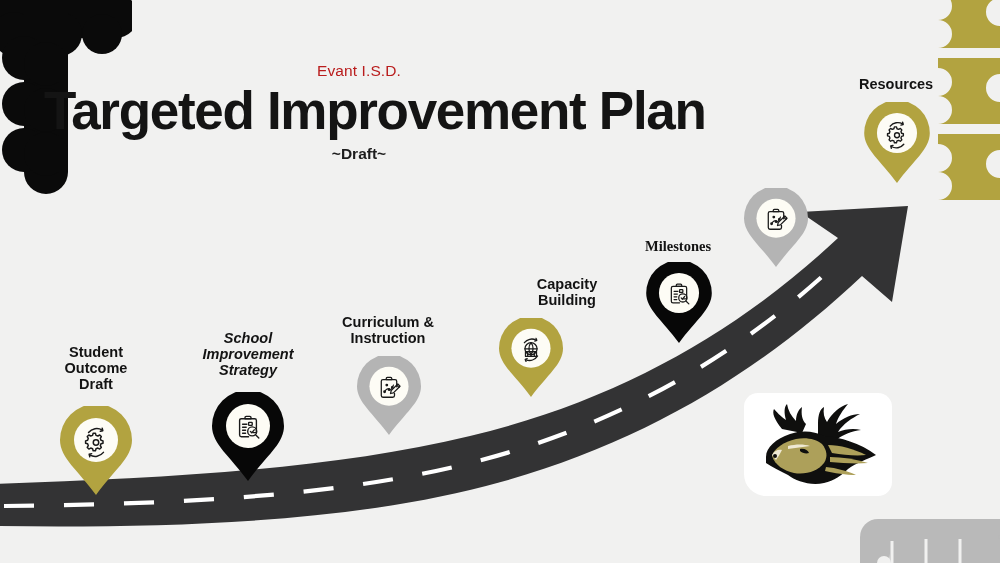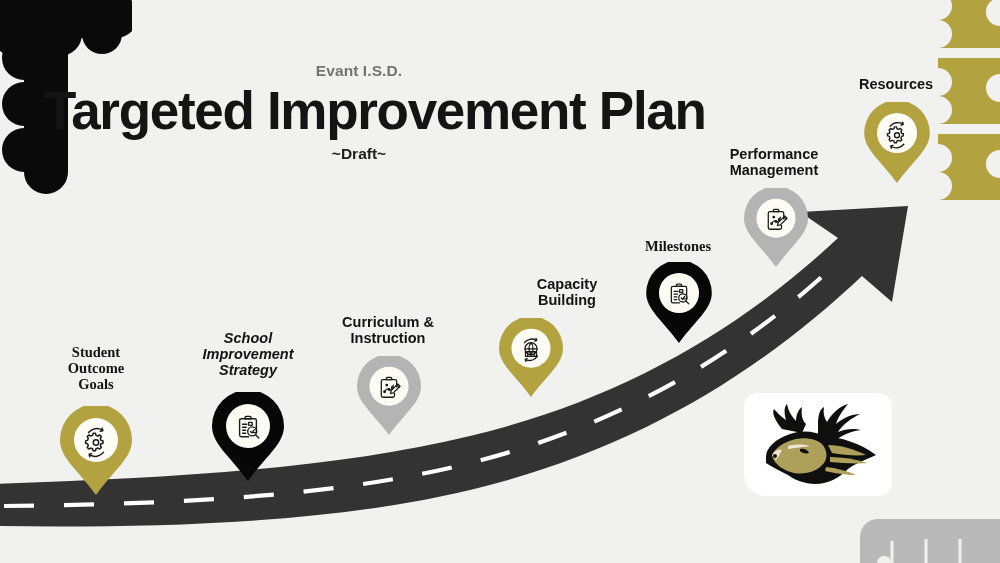--- a/index.html
+++ b/index.html
@@ -32,22 +32,22 @@
   #heading {
     position: absolute;
     left: 44px;
     top: 62px;
     width: 630px;
     text-align: center;
     z-index: 6;
   }
   #eyebrow {
     font-size: 15.5px;
-    font-weight: 700;
-    color: #737373;
+    font-weight: 400;
+    color: #b91c1c;
     letter-spacing: .1px;
     margin: 0 0 4px 0;
     line-height: 1.1;
   }
   #maintitle {
     font-size: 53px;
     font-weight: 700;
     color: #141414;
     letter-spacing: -1.3px;
     line-height: 1.06;
@@ -208,25 +208,25 @@
 
         <path d="M56 56 C60 55, 64 57, 65 60 C62 61, 58 60, 56 58 Z" fill="#0f0f0e"></path>
 
         <path d="M44 53 C52 51, 60 51, 66 53 C59 54, 51 55, 44 56 Z" fill="#efe9d4"></path>
 
         <circle cx="31" cy="63" r="2" fill="#0f0f0e"></circle>
       </g>
     </svg>
   </div>
 
-  <div class="pin" style="left:54px; top:344px; width:84px; height:148px;font-family:Liberation Serif, serif;">
+  <div class="pin" style="left:54px; top:344px; width:84px; height:148px;">
     <div class="pin-label" style="top:0;">
       <span>Student</span><br>
       <span>Outcome</span><br>
-      <span>Goals</span>
+      <span>Draft</span>
     </div>
     <svg class="pin-graphic" style="top:62px; left:4px;" width="76" height="90" viewBox="0 0 76 90">
       <path d="M38 89 C20 64, 2 52, 2 34 A36 36 0 0 1 74 34 C74 52, 56 64, 38 89 Z" fill="#b2a340"></path>
       <circle cx="38" cy="34" r="22" fill="#fdfcf5"></circle>
       <g transform="translate(38,34) scale(0.62) translate(-24,-24)" fill="none" stroke="#1a1a1a" stroke-width="2.4" stroke-linecap="round" stroke-linejoin="round">
         <path d="M24 16.5 l3 1 l3 -1.6 l2.6 2.6 l-1.6 3 l1 3 l3.3 .9 v3.7 l-3.3 .9 l-1 3 l1.6 3 l-2.6 2.6 l-3 -1.6 l-3 1 l-.9 3.3 h-3.7 l-.9 -3.3 l-3 -1 l-3 1.6 l-2.6 -2.6 l1.6 -3 l-1 -3 l-3.3 -.9 v-3.7 l3.3 -.9 l1 -3 l-1.6 -3 l2.6 -2.6 l3 1.6 l3 -1 l.9 -3.3 h3.7 Z"></path>
         <circle cx="24" cy="28" r="4.4"></circle>
         <path d="M12 12 A17 17 0 0 1 34 8"></path>
         <path d="M34 5 l1 4 l-4 1"></path>
         <path d="M36 44 A17 17 0 0 1 14 48"></path>
@@ -312,24 +312,20 @@
         <path d="M15 21 h7 M15 26 h6 M15 31 h5 M15 36 h5"></path>
         <rect x="25" y="18" width="6" height="5" rx="1"></rect>
         <circle cx="31" cy="33" r="7.5"></circle>
         <path d="M28 33 l2.2 2.4 l4.2 -5"></path>
         <path d="M36.6 38.6 L42 44"></path>
       </g>
     </svg>
   </div>
 
   <div class="pin" style="left:710px; top:146px; width:128px; height:132px;">
-    <div class="pin-label" style="top:0;">
-      <span>Performance</span><br>
-      <span>Management</span>
-    </div>
     <svg class="pin-graphic" style="top:42px; left:32px;" width="68" height="80" viewBox="0 0 76 90">
       <path d="M38 89 C20 64, 2 52, 2 34 A36 36 0 0 1 74 34 C74 52, 56 64, 38 89 Z" fill="#b4b4b4"></path>
       <circle cx="38" cy="34" r="22" fill="#fdfcf5"></circle>
       <g transform="translate(38,34) scale(0.62) translate(-24,-24)" fill="none" stroke="#1a1a1a" stroke-width="2.3" stroke-linecap="round" stroke-linejoin="round">
         <path d="M13 12 h22 a3 3 0 0 1 3 3 v10 M13 12 a3 3 0 0 0 -3 3 v26 a3 3 0 0 0 3 3 h18 a3 3 0 0 0 3 -3 v-4"></path>
         <path d="M19 12 v-2 a2 2 0 0 1 2 -2 h6 a2 2 0 0 1 2 2 v2 Z"></path>
         <path d="M16 34 q5 -8 8 -4 q3 4 8 -8"></path>
         <circle cx="16" cy="34" r="1.4" fill="#1a1a1a"></circle>
         <circle cx="24" cy="30" r="1.4" fill="#1a1a1a"></circle>
         <circle cx="20" cy="22" r="1.4" fill="#1a1a1a"></circle>

